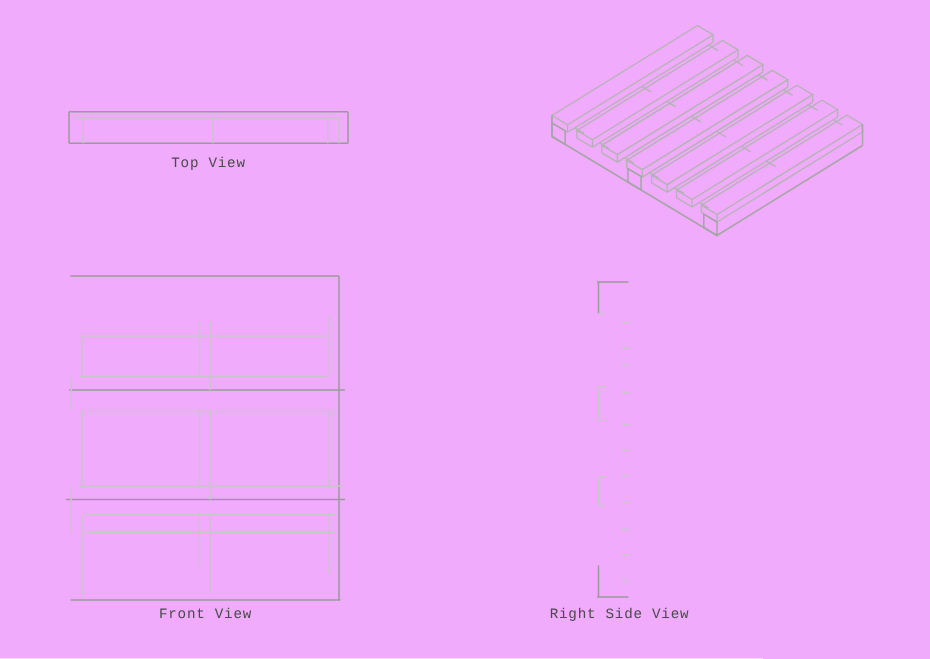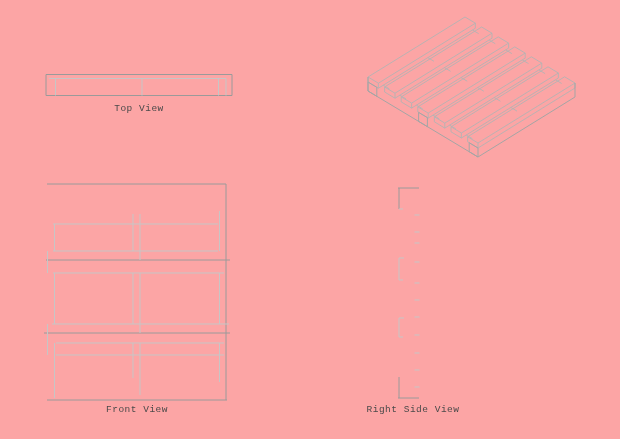--- a/index.html
+++ b/index.html
@@ -1,16 +1,16 @@
 <!DOCTYPE html>
 <html><head>
 <meta charset="utf-8">
 <style>
   html,body{margin:0;padding:0;background:#ffffff;}
-  .canvas{position:relative;width:620px;height:439px;background:#fca5a5;overflow:hidden;
+  .canvas{position:relative;width:620px;height:439px;background:#f0abfc;overflow:hidden;
           font-family:"Liberation Mono","DejaVu Sans Mono",monospace;}
   svg{display:block;}
   .ln-mid{stroke:#9a9a9a;stroke-width:1;fill:none;}
   .ln-light{stroke:#c6c6c6;stroke-width:1;fill:none;}
   .ln-iso{stroke:#b3b3b3;stroke-width:0.9;fill:none;}
   .ln-iso-dk{stroke:#a5a5a5;stroke-width:1;fill:none;}
   .view-label{font-family:"Liberation Mono","DejaVu Sans Mono",monospace;font-size:9.5px;
               fill:#4a4a4a;letter-spacing:0.5px;}
 </style>
 </head>

